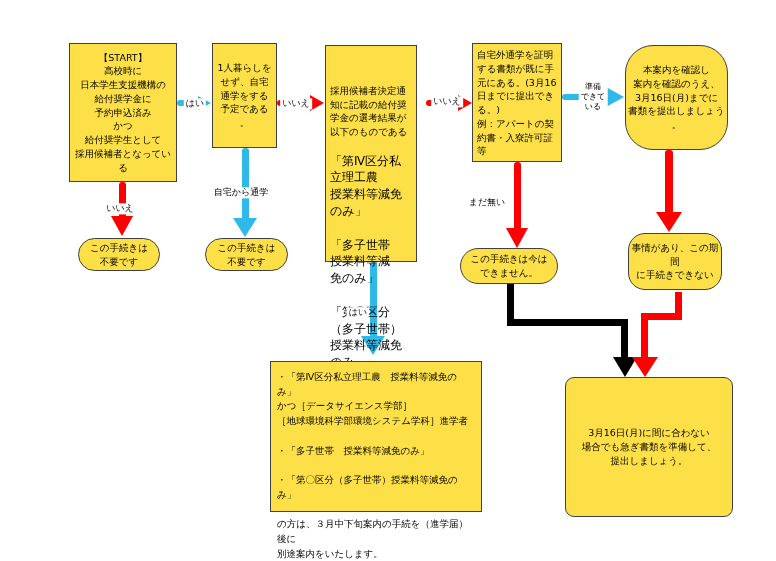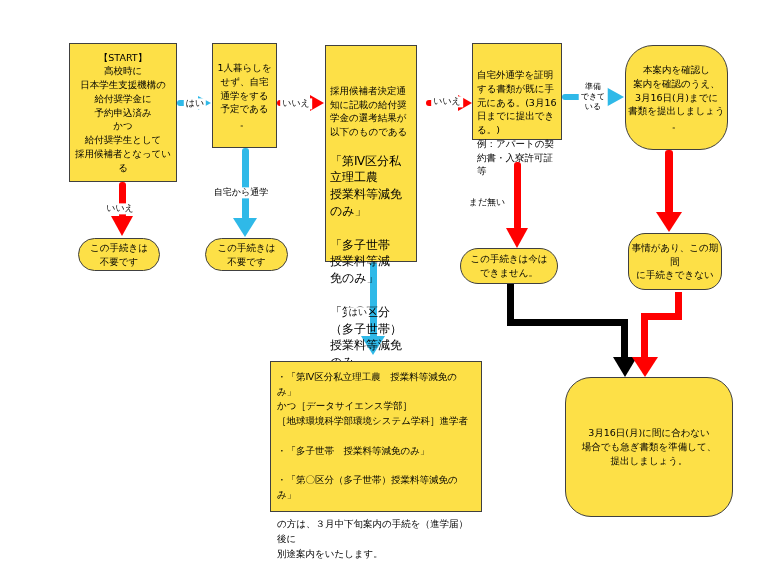--- a/index.html
+++ b/index.html
@@ -10,21 +10,21 @@
   .node{
     position:absolute;box-sizing:border-box;background:#fde047;
     border:1.4px solid var(--border);
     display:flex;align-items:center;justify-content:center;
     text-align:center;white-space:pre-line;
     font-size:9.5px;line-height:1.45;z-index:3;padding:2px;
   }
   .node.blocky{display:block;text-align:left;padding:6px 4px;}
   .rounded{border-radius:17px;align-items:center;}
   .squircle{border-radius:28px;}
-  .bigshape{border-radius:26px;}
+  .bigshape{border-radius:9px;}
   .sub-items{font-size:12px;line-height:1.4;margin-top:0;white-space:pre-line;}
   .q3-main{white-space:pre-line;}
   .line{position:absolute;z-index:1;border-radius:3px;}
   .c-cyan{background:var(--cyan);}
   .c-red{background:var(--red);}
   .c-black{background:var(--blk);}
   .tri{position:absolute;width:0;height:0;z-index:1;}
   .hr-red{border-top:8px solid transparent;border-bottom:8px solid transparent;border-left:14px solid var(--red);}
   .hr-cyan{border-top:7px solid transparent;border-bottom:7px solid transparent;border-left:13px solid var(--cyan);}
   .hr-cyan-big{border-top:10px solid transparent;border-bottom:10px solid transparent;border-left:18px solid var(--cyan);}
@@ -65,21 +65,21 @@
     <div class="sub-items">「第Ⅳ区分私立理工農
 授業料等減免のみ」
 
 「多子世帯　授業料等減
 免のみ」
 
 「第〇区分（多子世帯）
 授業料等減免のみ」</div>
   </div>
 
-  <div class="node blocky" style="left:472px;top:43px;width:90px;height:97px;padding-top:24px;"><span>自宅外通学を証明する書類が既に手元にある。(3月16日までに提出できる。)
+  <div class="node blocky" style="left:472px;top:43px;width:90px;height:119px;padding-top:4px;"><span>自宅外通学を証明する書類が既に手元にある。(3月16日までに提出できる。)
 例：アパートの契約書・入寮許可証等</span></div>
 
   <div class="node squircle" style="left:625px;top:45px;width:103px;height:105px;"><span>本案内を確認し
 案内を確認のうえ、
 3月16日(月)までに
 書類を提出しましょう
 。</span></div>
 
   <div class="node rounded" style="left:78px;top:238px;width:82px;height:33px;"><span>この手続きは
 不要です</span></div>

